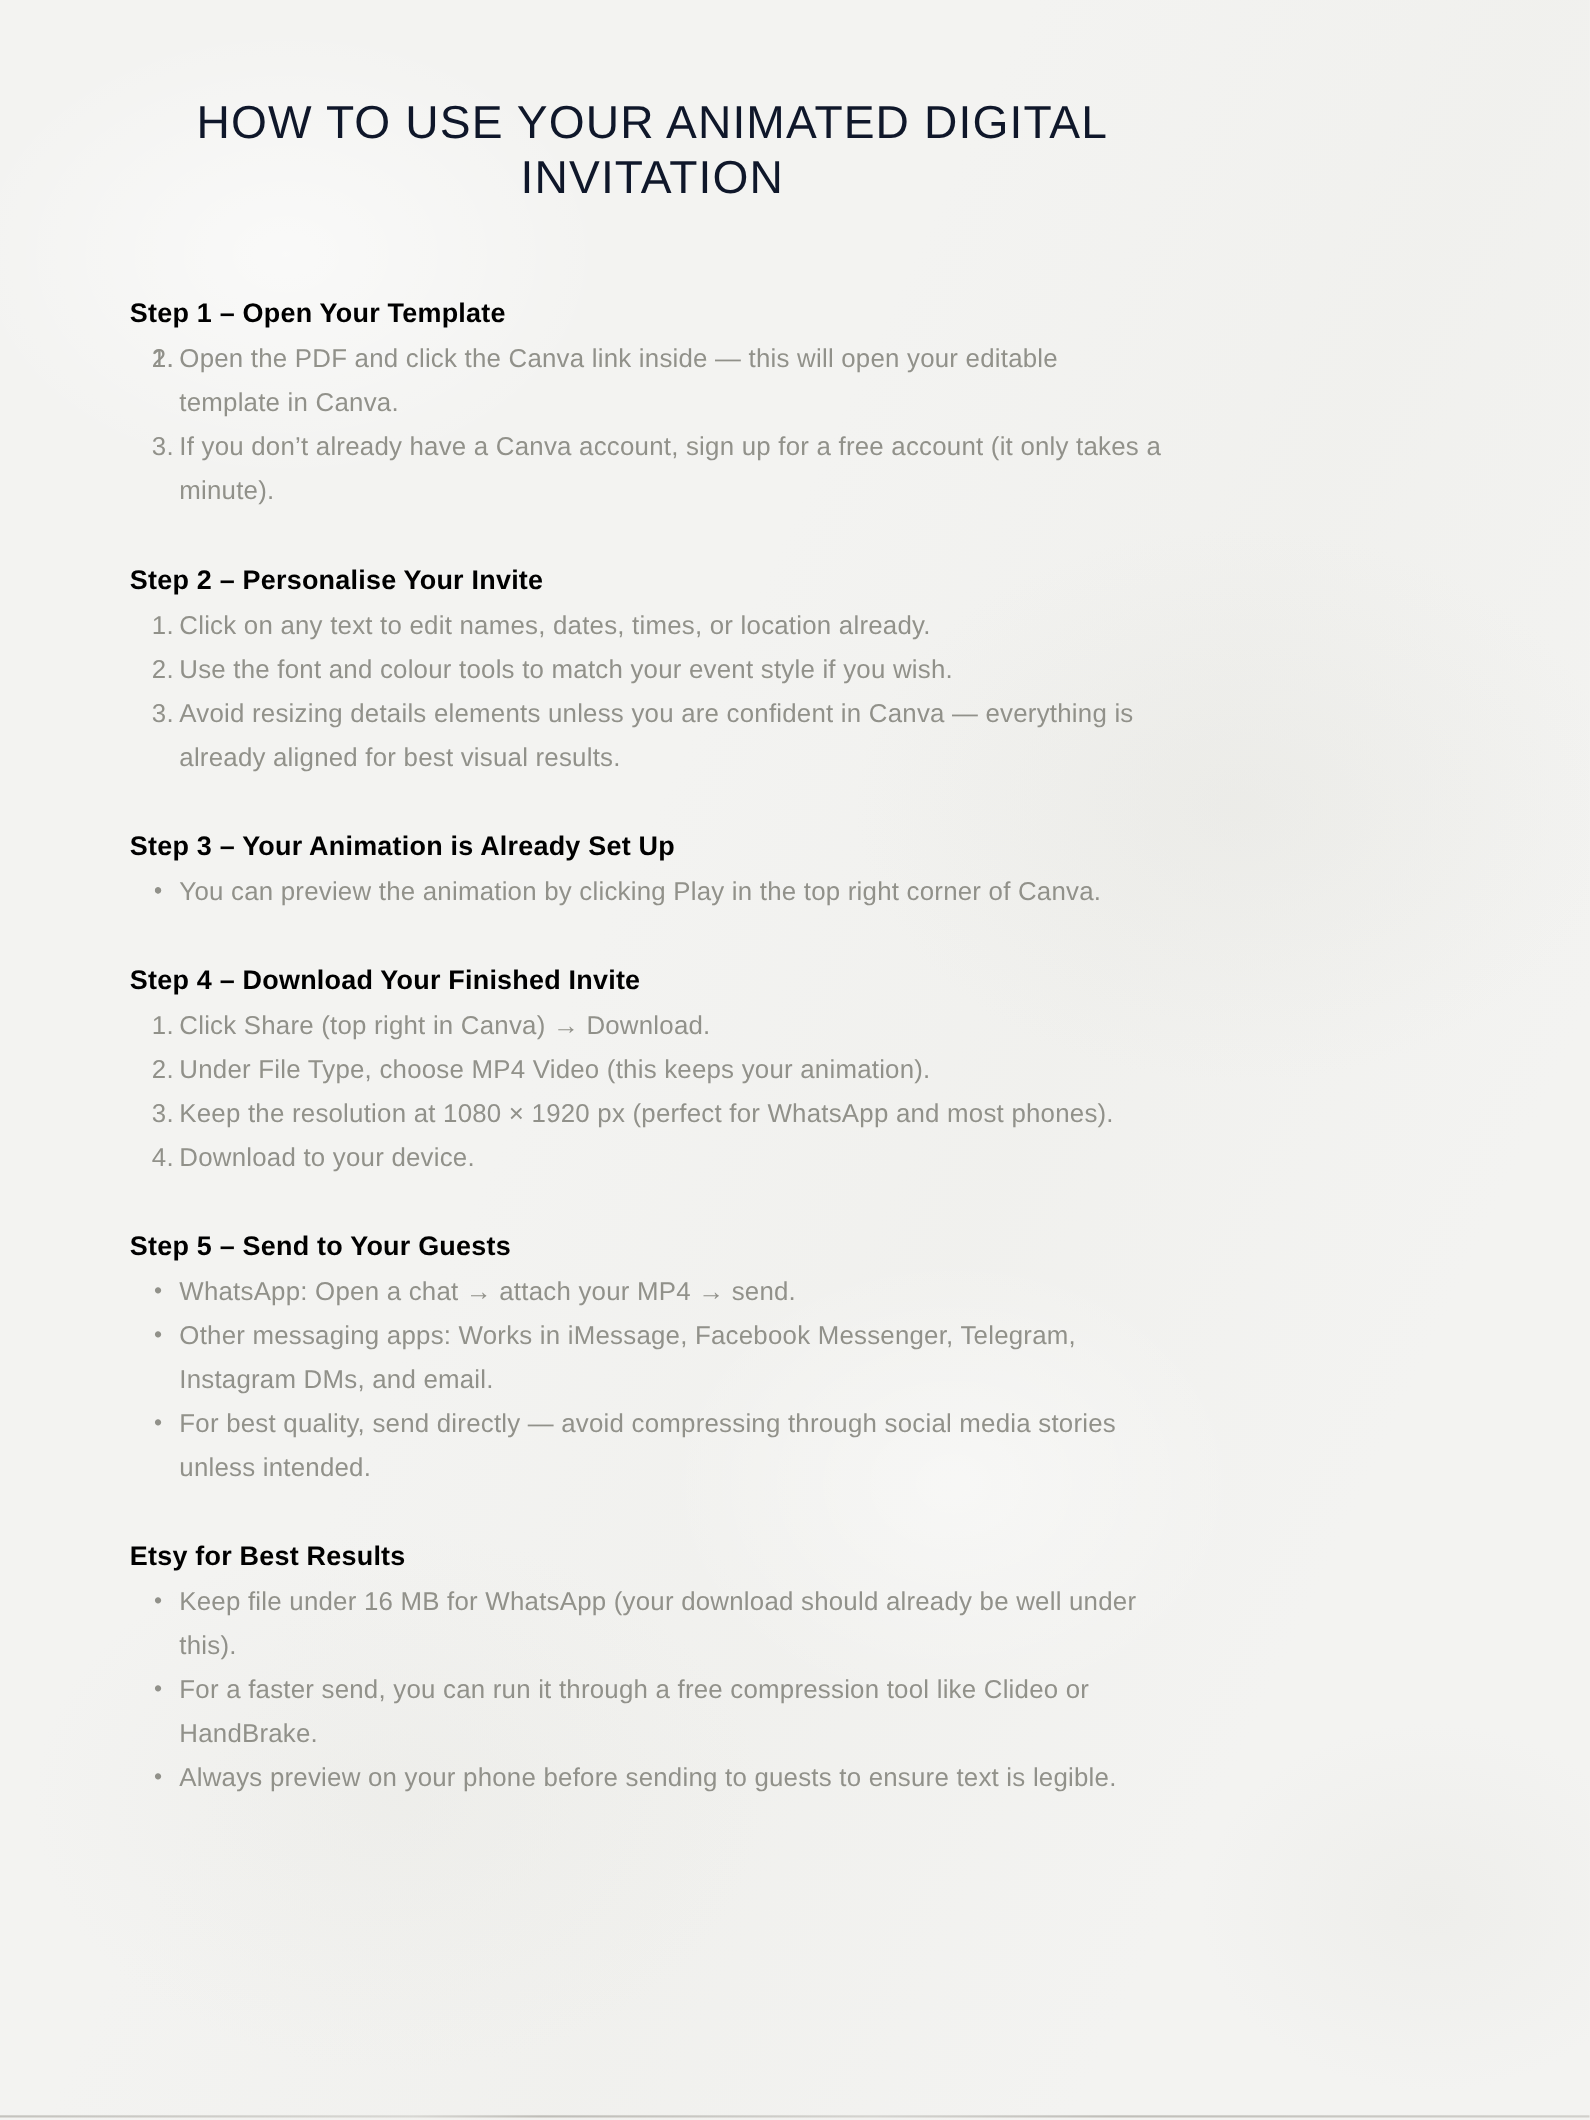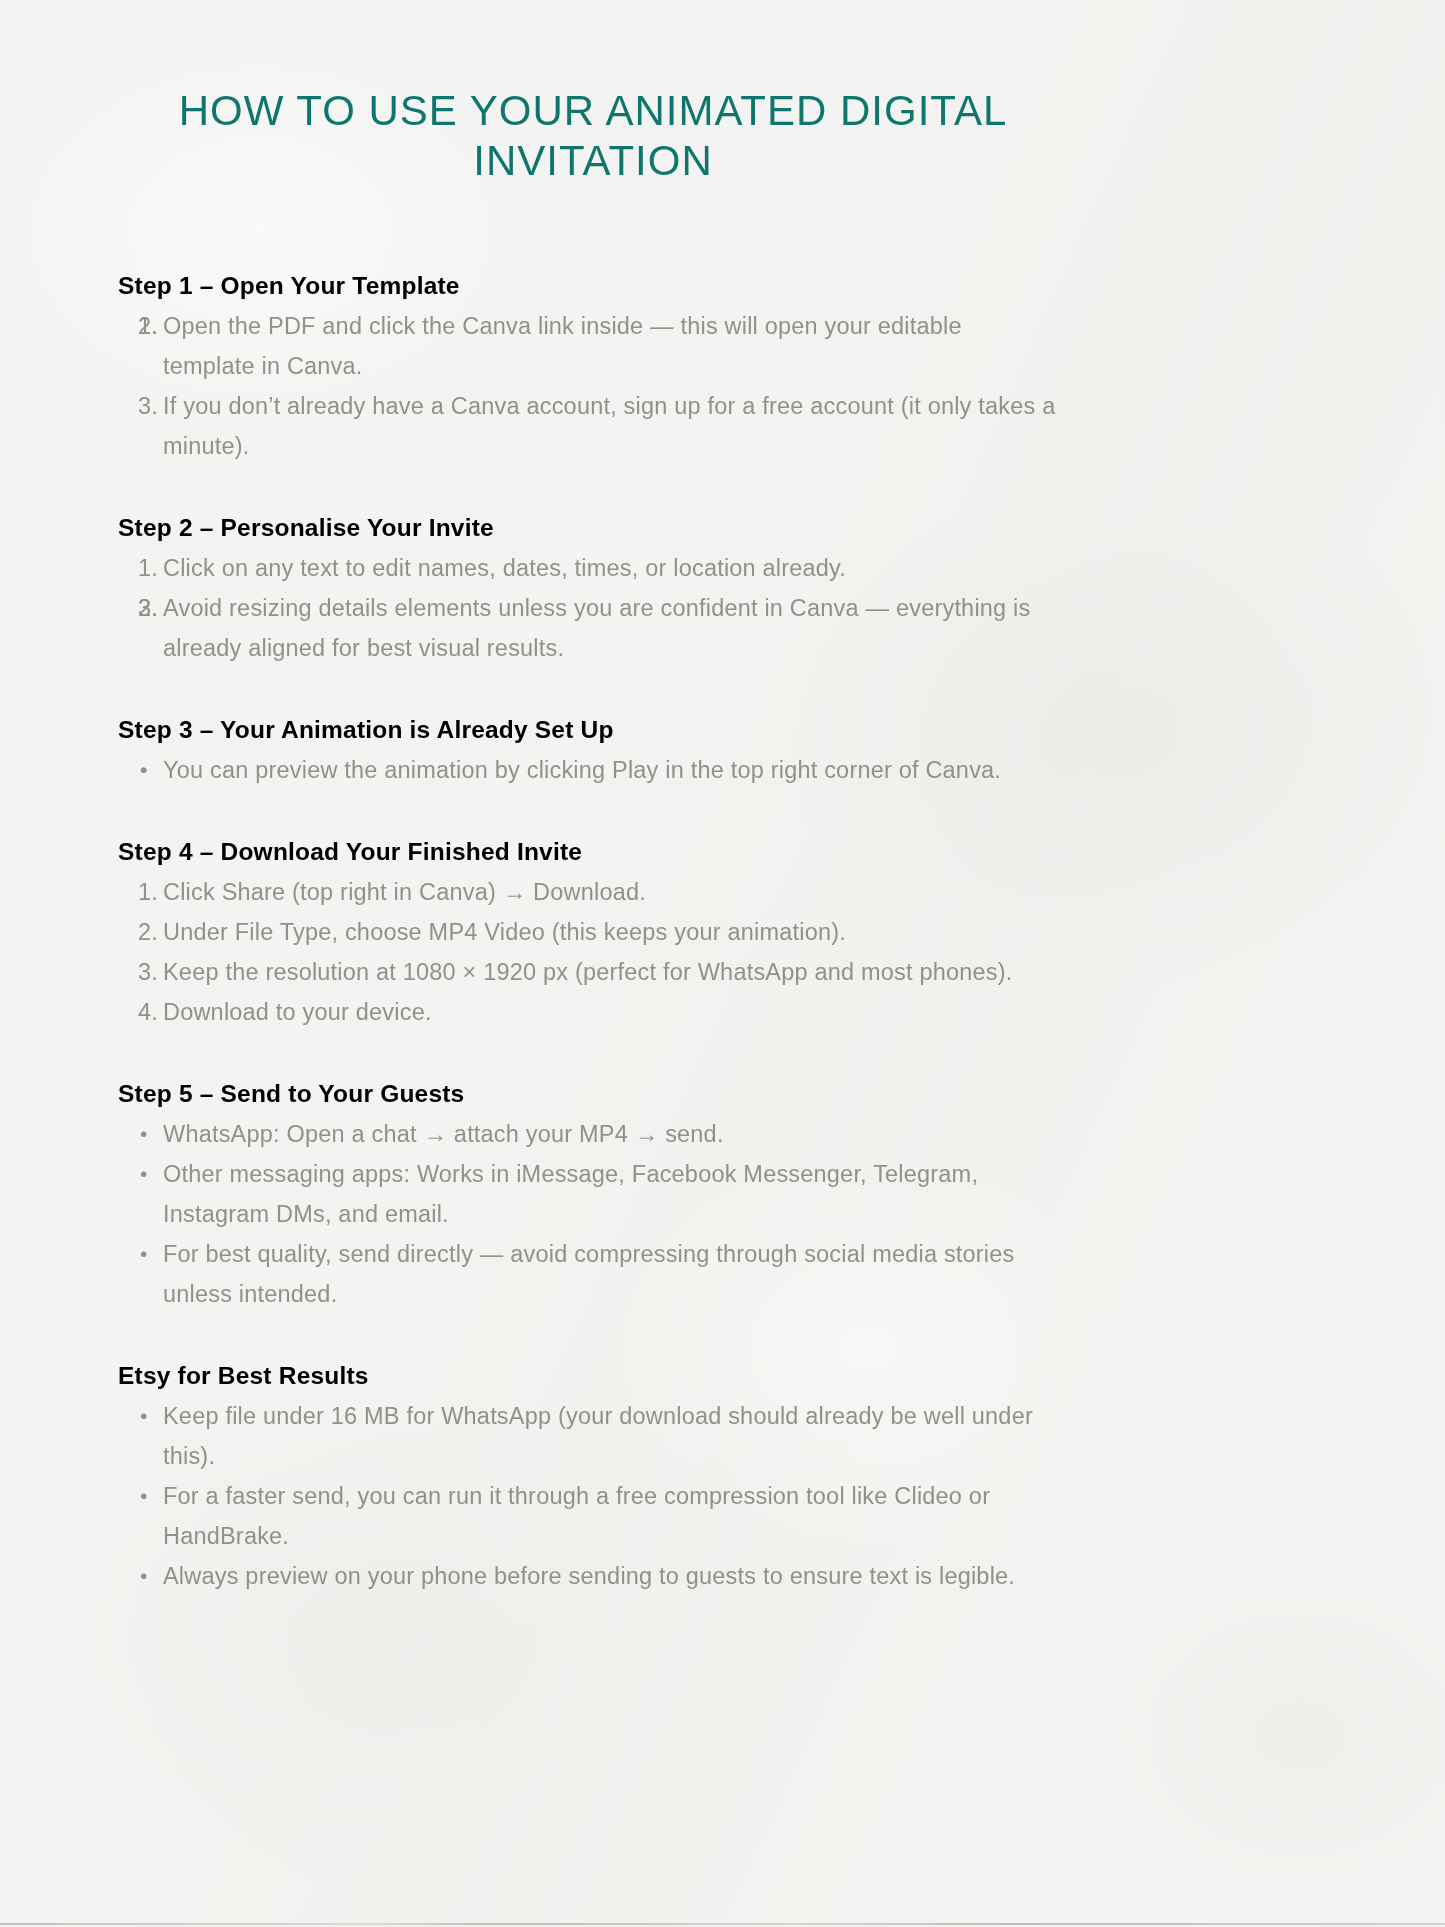--- a/index.html
+++ b/index.html
@@ -41,21 +41,21 @@
   .title {
     position: relative;
     margin: 0 0 0 118px;
     padding-top: 86px;
     width: 950px;
     text-align: center;
     font-size: 42px;
     font-weight: 400;
     line-height: 50px;
     letter-spacing: 1px;
-    color: #0f766e;
+    color: #0f172a;
   }
   .content {
     position: relative;
     width: 942px;
     margin-left: 118px;
     margin-top: 80px;
   }
   .section { margin-bottom: 42px; }
   .heading {
     margin: 0;
@@ -117,20 +117,21 @@
   <section class="section">
     <h2 class="heading">Step 2 – Personalise Your Invite</h2>
     <div class="items">
   <div class="item">
     <span class="marker">1.</span>
     <span class="text">Click on any text to edit names, dates, times, or location already.</span>
   </div>
 
   <div class="item">
     <span class="marker">2.</span>
+    <span class="text">Use the font and colour tools to match your event style if you wish.</span>
   </div>
 
   <div class="item">
     <span class="marker">3.</span>
     <span class="text">Avoid resizing details elements unless you are confident in Canva — everything is already aligned for best visual results.</span>
   </div>
 </div>
   </section>
 
   <section class="section">

